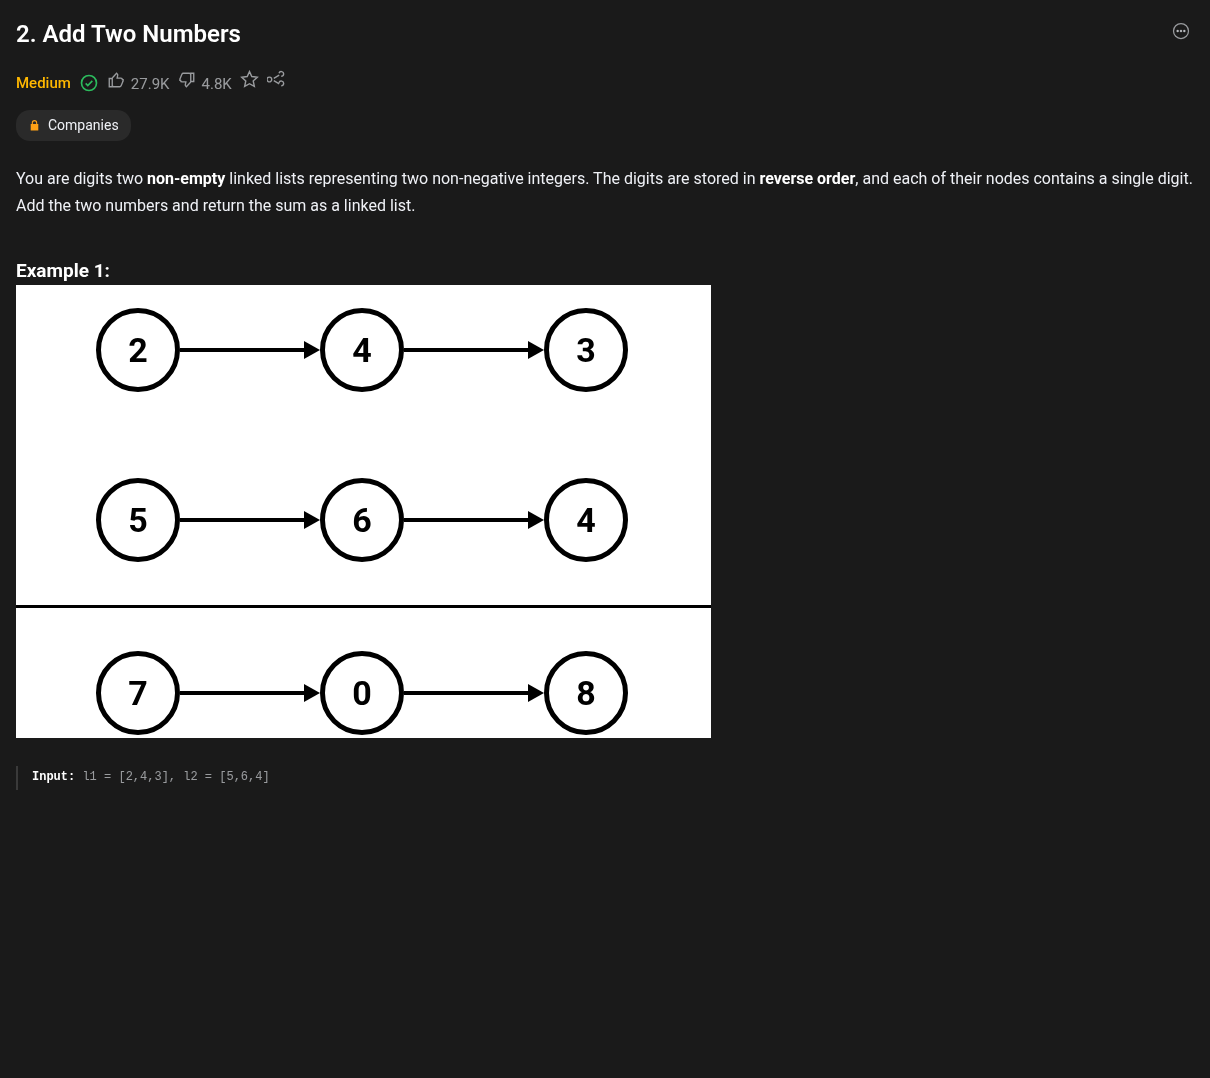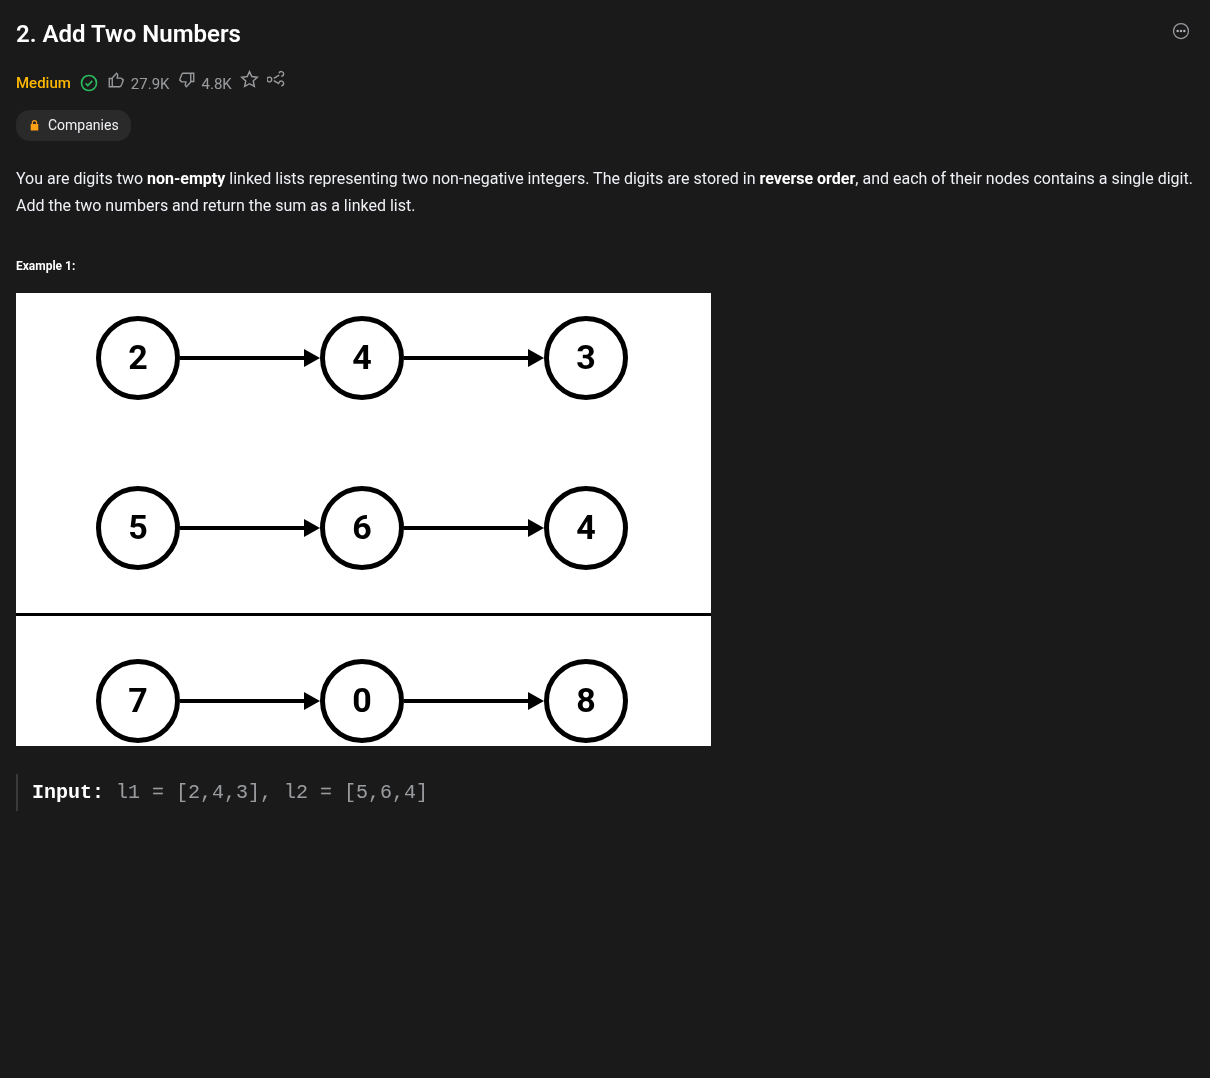--- a/index.html
+++ b/index.html
@@ -49,21 +49,21 @@
     border-radius: 14px;
     padding: 5px 12px;
     display: flex; align-items: center; gap: 7px;
     font-size: 14px;
     cursor: pointer;
     color: #eff1f6;
   }
   .lock-icon { color: #ffa116; display:flex; }
   .description p { margin-bottom: 18px; font-size: 16px; line-height: 1.7; color:#eff1f6;}
   .description b { font-weight: 700; color:#ffffff; }
-  .example-heading { font-weight: 700; margin-top: 38px; margin-bottom: 18px; font-size:12px; color:#ffffff;}
+  .example-heading { font-weight: 700; margin-top: 38px; font-size:19px; color:#ffffff;}
   .diagram {
     background: #ffffff;
     width: 695px;
     padding: 20px 0 0 0;
     color: #000000;
     margin-bottom: 16px;
     overflow:hidden;
   }
   .ll-row { display:flex; align-items:center; height:90px; margin-bottom:80px; padding-left:80px;}
   .ll-row:last-child{margin-bottom:0;}
@@ -82,21 +82,21 @@
     width:0;height:0;
     border-left:16px solid #000;
     border-top:9px solid transparent;
     border-bottom:9px solid transparent;
   }
   .hr-divider { height:3px; background:#000; margin: -40px 0 40px 0;}
   .codeblock {
     border-left: 2px solid #ffffff24;
     padding: 2px 0 2px 14px;
     font-family: Menlo, Consolas, "Courier New", monospace;
-    font-size: 20px;
+    font-size: 12px;
     line-height: 1.65;
     color: #eff2f699;
     margin-top: 28px;
   }
   .codeblock b { color: #ffffff; font-weight:700; }
 </style>
 </head>
 <body>
 
 <div class="header-row">

